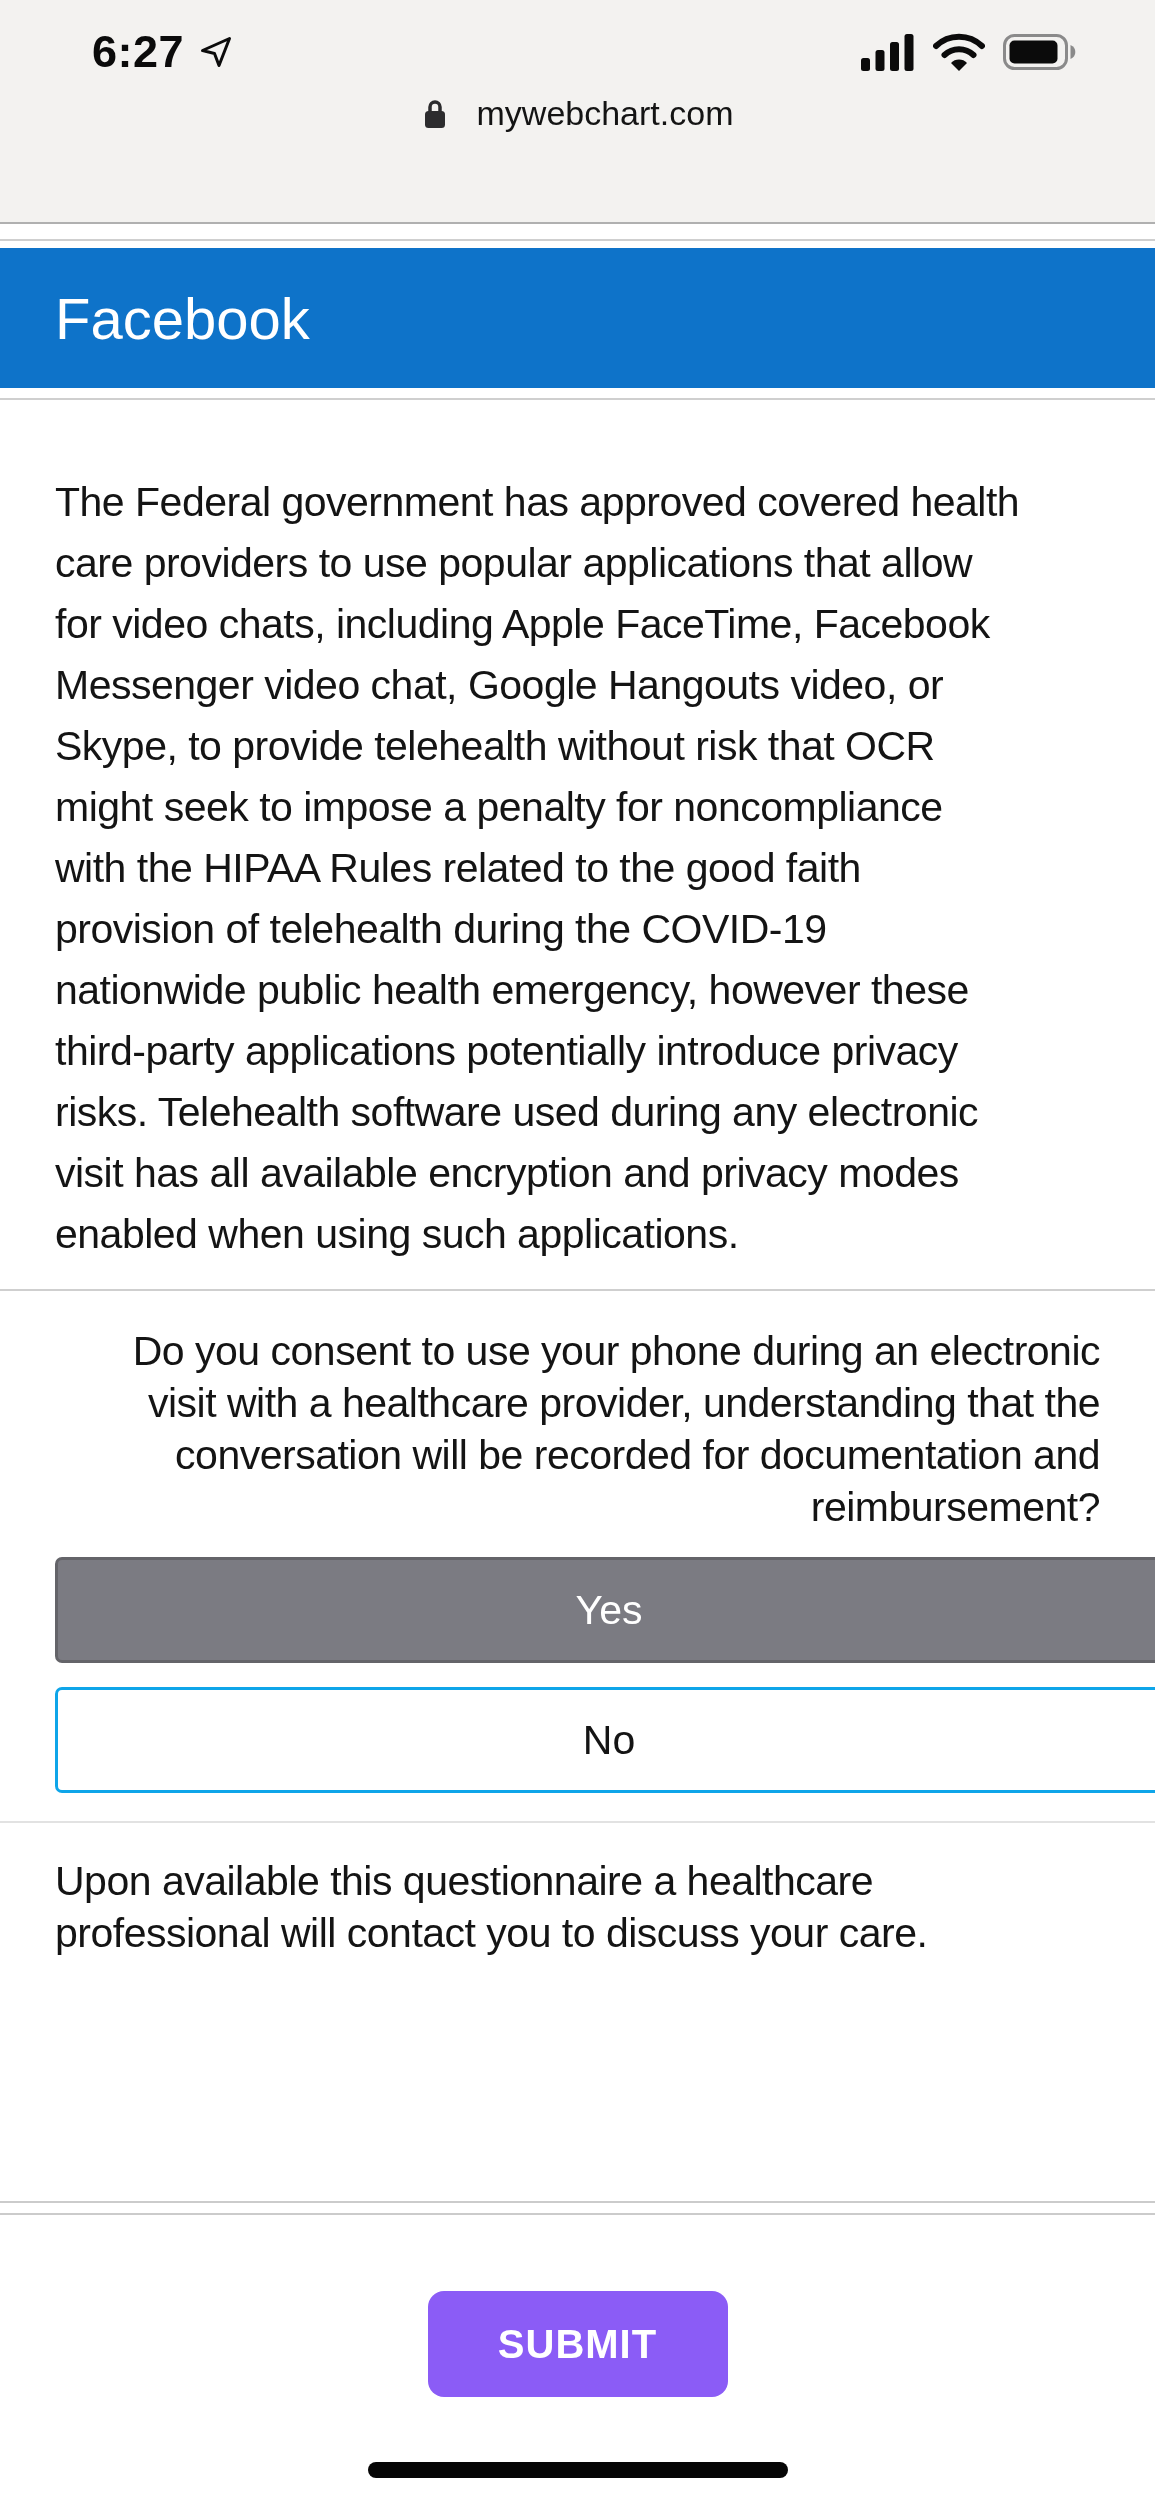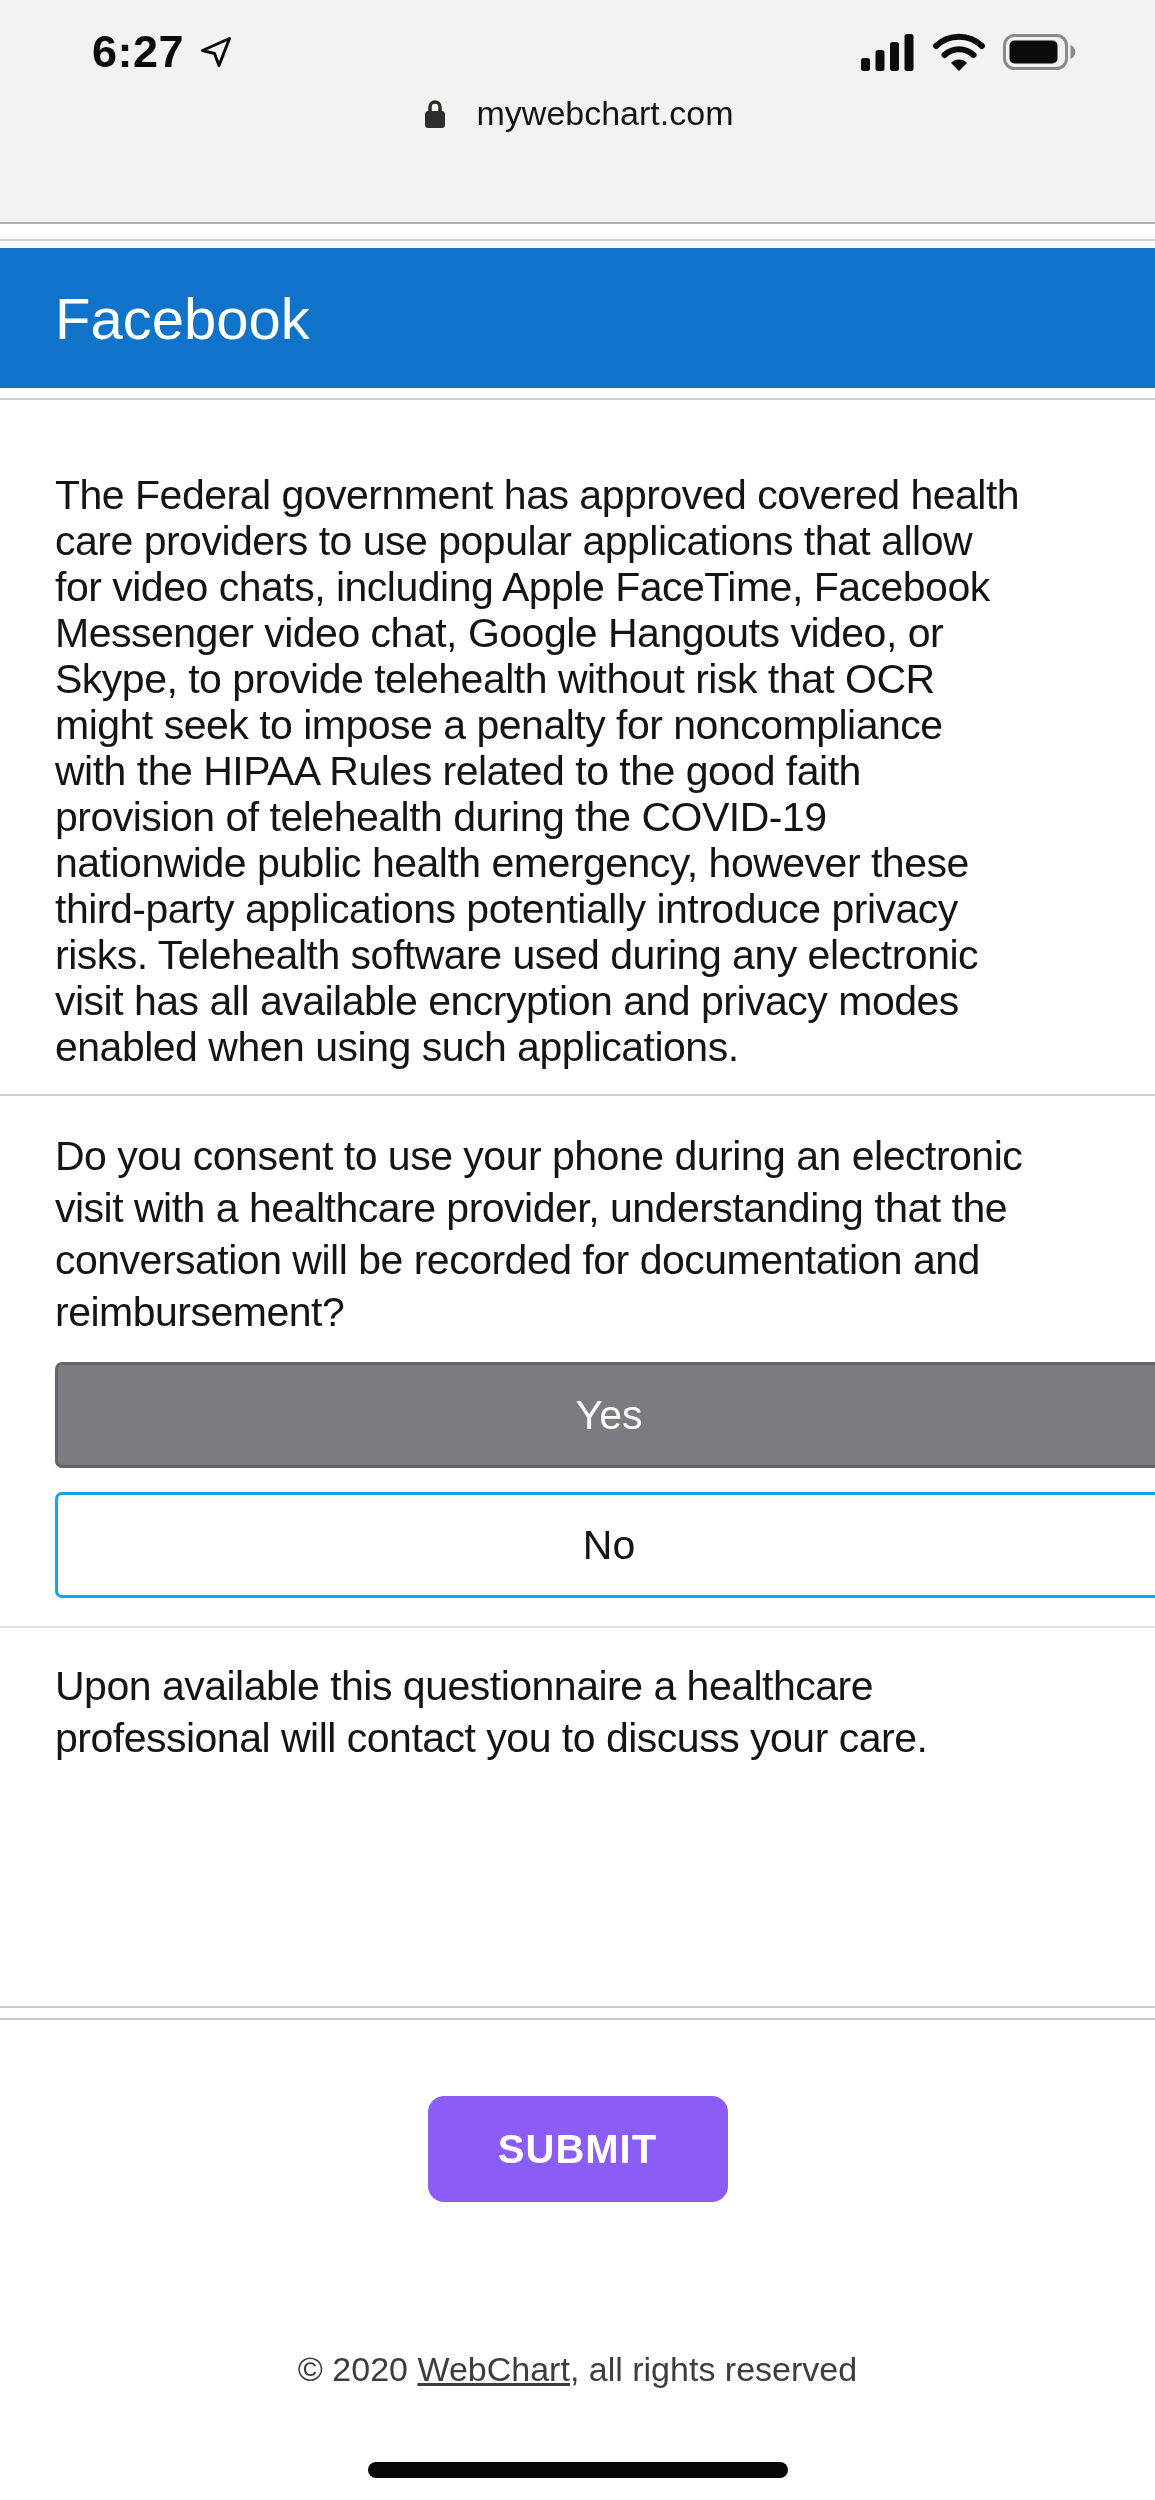--- a/index.html
+++ b/index.html
@@ -54,35 +54,36 @@
     color: #ffffff;
     font-size: 58px;
     font-weight: 300;
     font-stretch: condensed;
   }
   .hr-under-title { margin-top: 10px; }
   .content { padding: 0 55px; }
   .para {
     margin-top: 72px;
     font-size: 41px;
-    line-height: 46px;
+    line-height: 61px;
     letter-spacing: -0.5px;
     font-stretch: condensed;
     white-space: pre-line;
     color: #141414;
   }
   .hr-mid { margin-top: 24px; }
   .question {
     margin-top: 34px;
     font-size: 41px;
     line-height: 52px;
     letter-spacing: -0.5px;
     font-stretch: condensed;
     white-space: pre-line;
     color: #141414;
+    text-align: right;
   }
   .choice-btn {
     display: block;
     width: 1108px;
     height: 106px;
     margin: 24px auto 0 auto;
     border-radius: 7px;
     font-size: 41px;
     font-family: "Liberation Sans", sans-serif;
     font-stretch: condensed;

